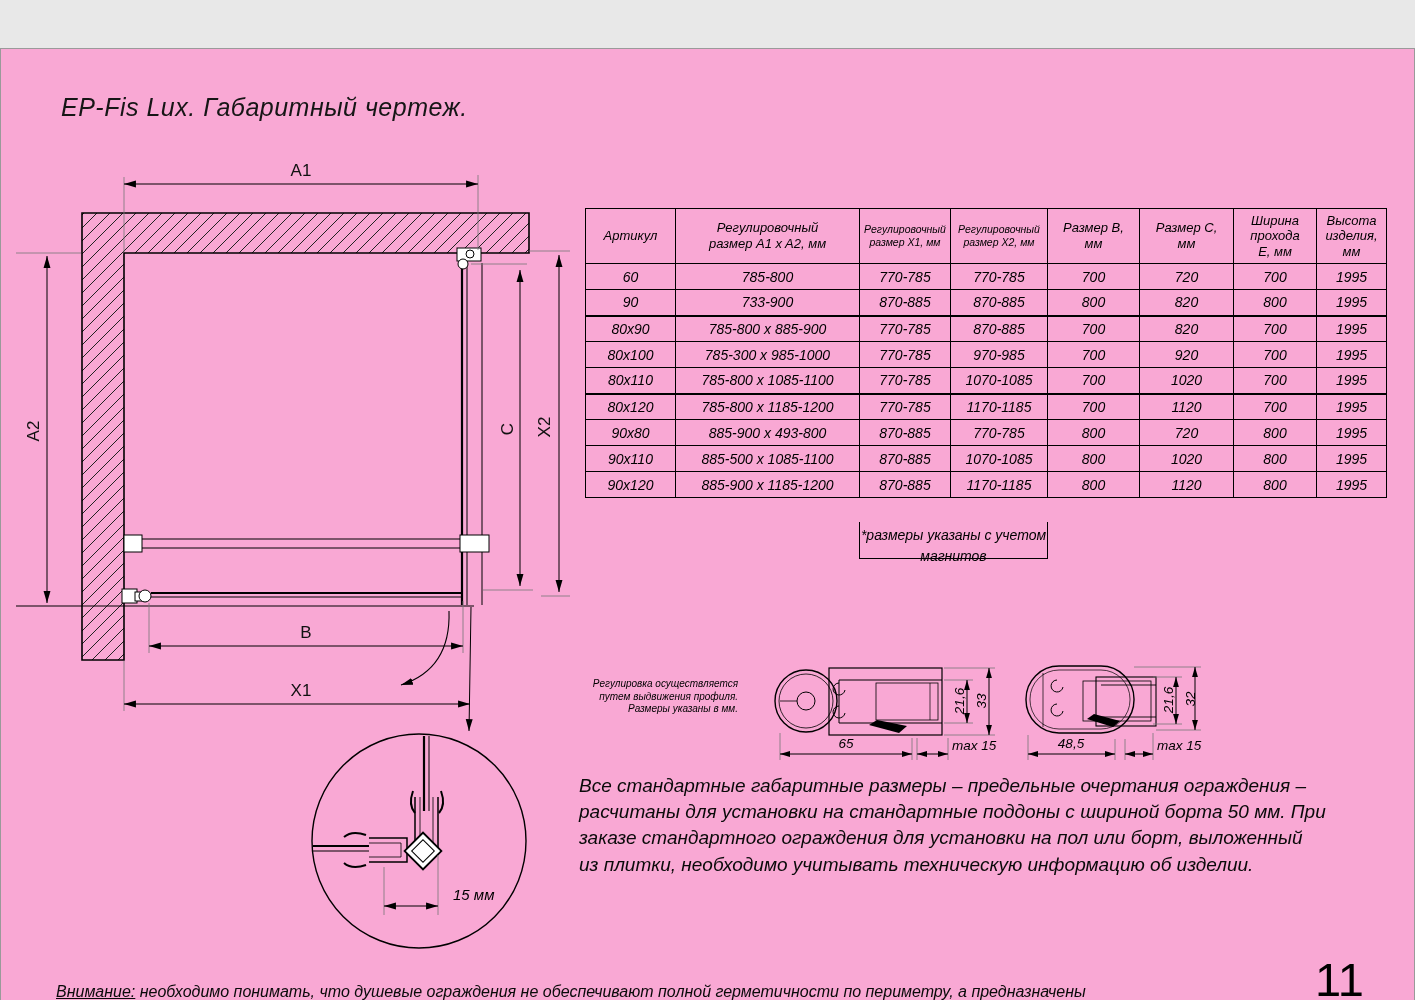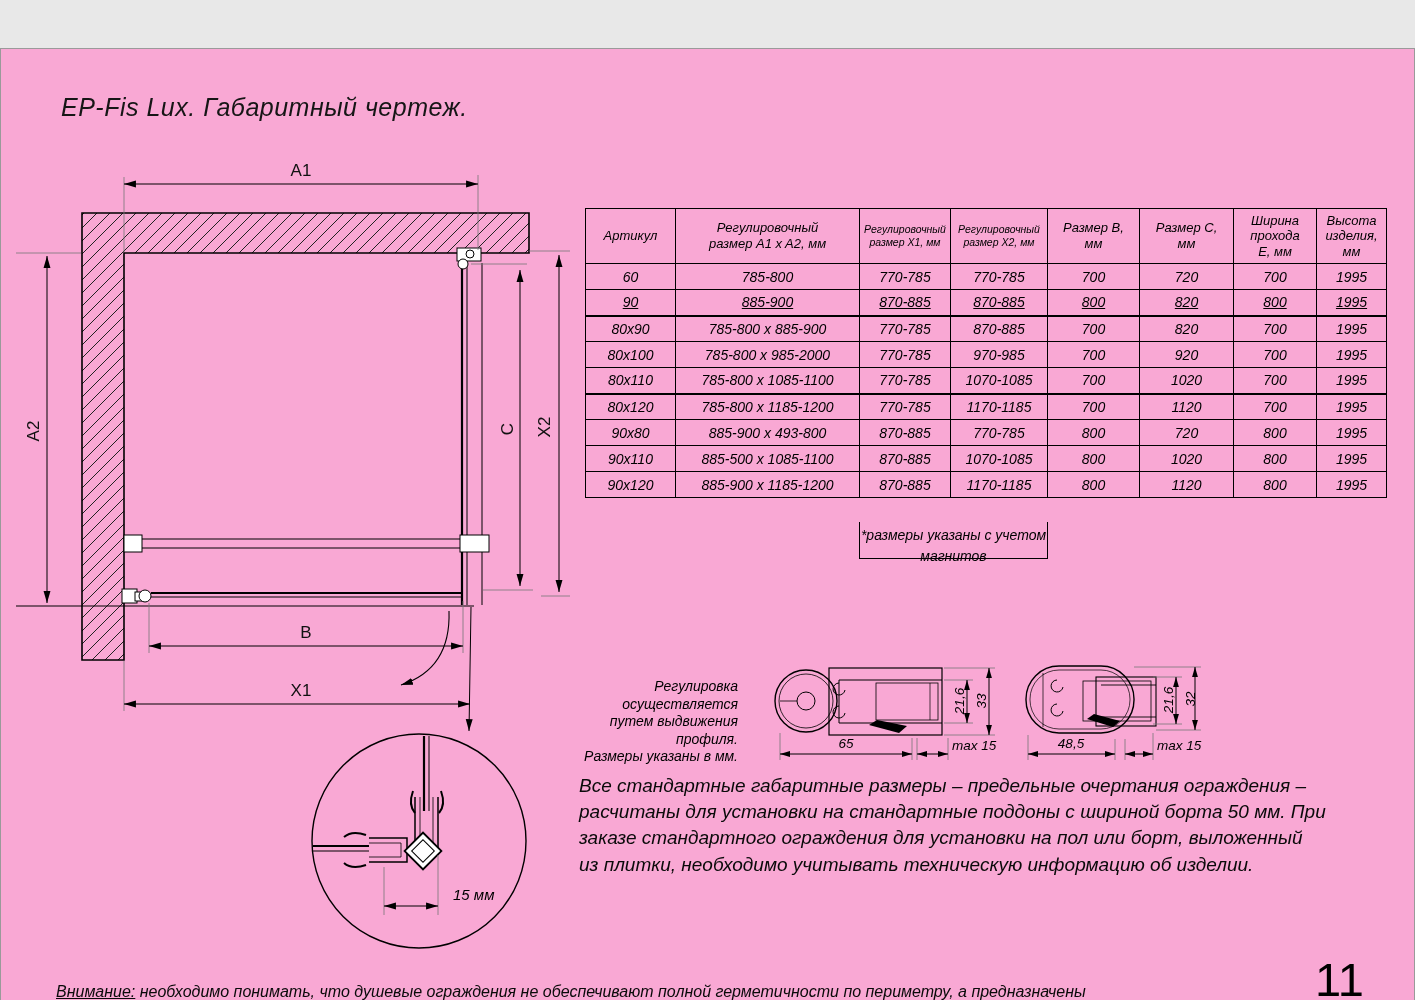--- a/index.html
+++ b/index.html
@@ -27,32 +27,32 @@
   .spec-table th, .spec-table td {
     border:1px solid #000; text-align:center; vertical-align:middle;
     white-space:pre-line; overflow:hidden;
   }
   .spec-table thead tr { height:55px; }
   .spec-table th { font-weight:normal; font-size:13px; line-height:1.2; padding:2px 3px; }
   .spec-table th:nth-child(3), .spec-table th:nth-child(4) { font-size:10.5px; }
   .spec-table tbody tr { height:26px; }
   .spec-table td { font-size:14px; padding:0 2px; }
   .spec-table { border:1.5px solid #000; }
-  .spec-table tbody tr:nth-child(2) td { border-bottom-width:2px;text-decoration:underline; }
+  .spec-table tbody tr:nth-child(2) td { border-bottom-width:2px; }
   .spec-table tbody tr:nth-child(5) td { border-bottom-width:2px; }
   .table-footnote {
     position:absolute; left:858px; top:473px; width:189px; height:37px;
     border:1px solid #000; border-top:none;
     font-style:italic; font-size:14px; line-height:1.5; text-align:center;
     white-space:pre-line; padding-top:3px; color:#000;
   }
   
   .adjust-note {
     position:absolute; left:575px; top:629px; width:162px;
-    font-style:italic; font-size:14px; line-height:1.25; text-align:right;
+    font-style:italic; font-size:10px; line-height:1.25; text-align:right;
     white-space:pre-line; color:#000;
   }
   .main-paragraph {
     position:absolute; left:578px; top:724px; width:770px;
     font-style:italic; font-size:19px; line-height:1.38;
     white-space:pre-line; color:#0a0a0a;
   }
   .warning {
     position:absolute; left:55px; top:932px; width:1040px;
     font-style:italic; font-size:16px; line-height:1.35;
@@ -225,41 +225,41 @@
           <td>785-800</td>
           <td>770-785</td>
           <td>770-785</td>
           <td>700</td>
           <td>720</td>
           <td>700</td>
           <td>1995</td>
         </tr>
         <tr>
           <td>90</td>
-          <td>885-900</td>
+          <td>733-900</td>
           <td>870-885</td>
           <td>870-885</td>
           <td>800</td>
           <td>820</td>
           <td>800</td>
           <td>1995</td>
         </tr>
         <tr>
           <td>80x90</td>
           <td>785-800 x 885-900</td>
           <td>770-785</td>
           <td>870-885</td>
           <td>700</td>
           <td>820</td>
           <td>700</td>
           <td>1995</td>
         </tr>
         <tr>
           <td>80x100</td>
-          <td>785-800 x 985-2000</td>
+          <td>785-300 x 985-1000</td>
           <td>770-785</td>
           <td>970-985</td>
           <td>700</td>
           <td>920</td>
           <td>700</td>
           <td>1995</td>
         </tr>
         <tr>
           <td>80x110</td>
           <td>785-800 x 1085-1100</td>

